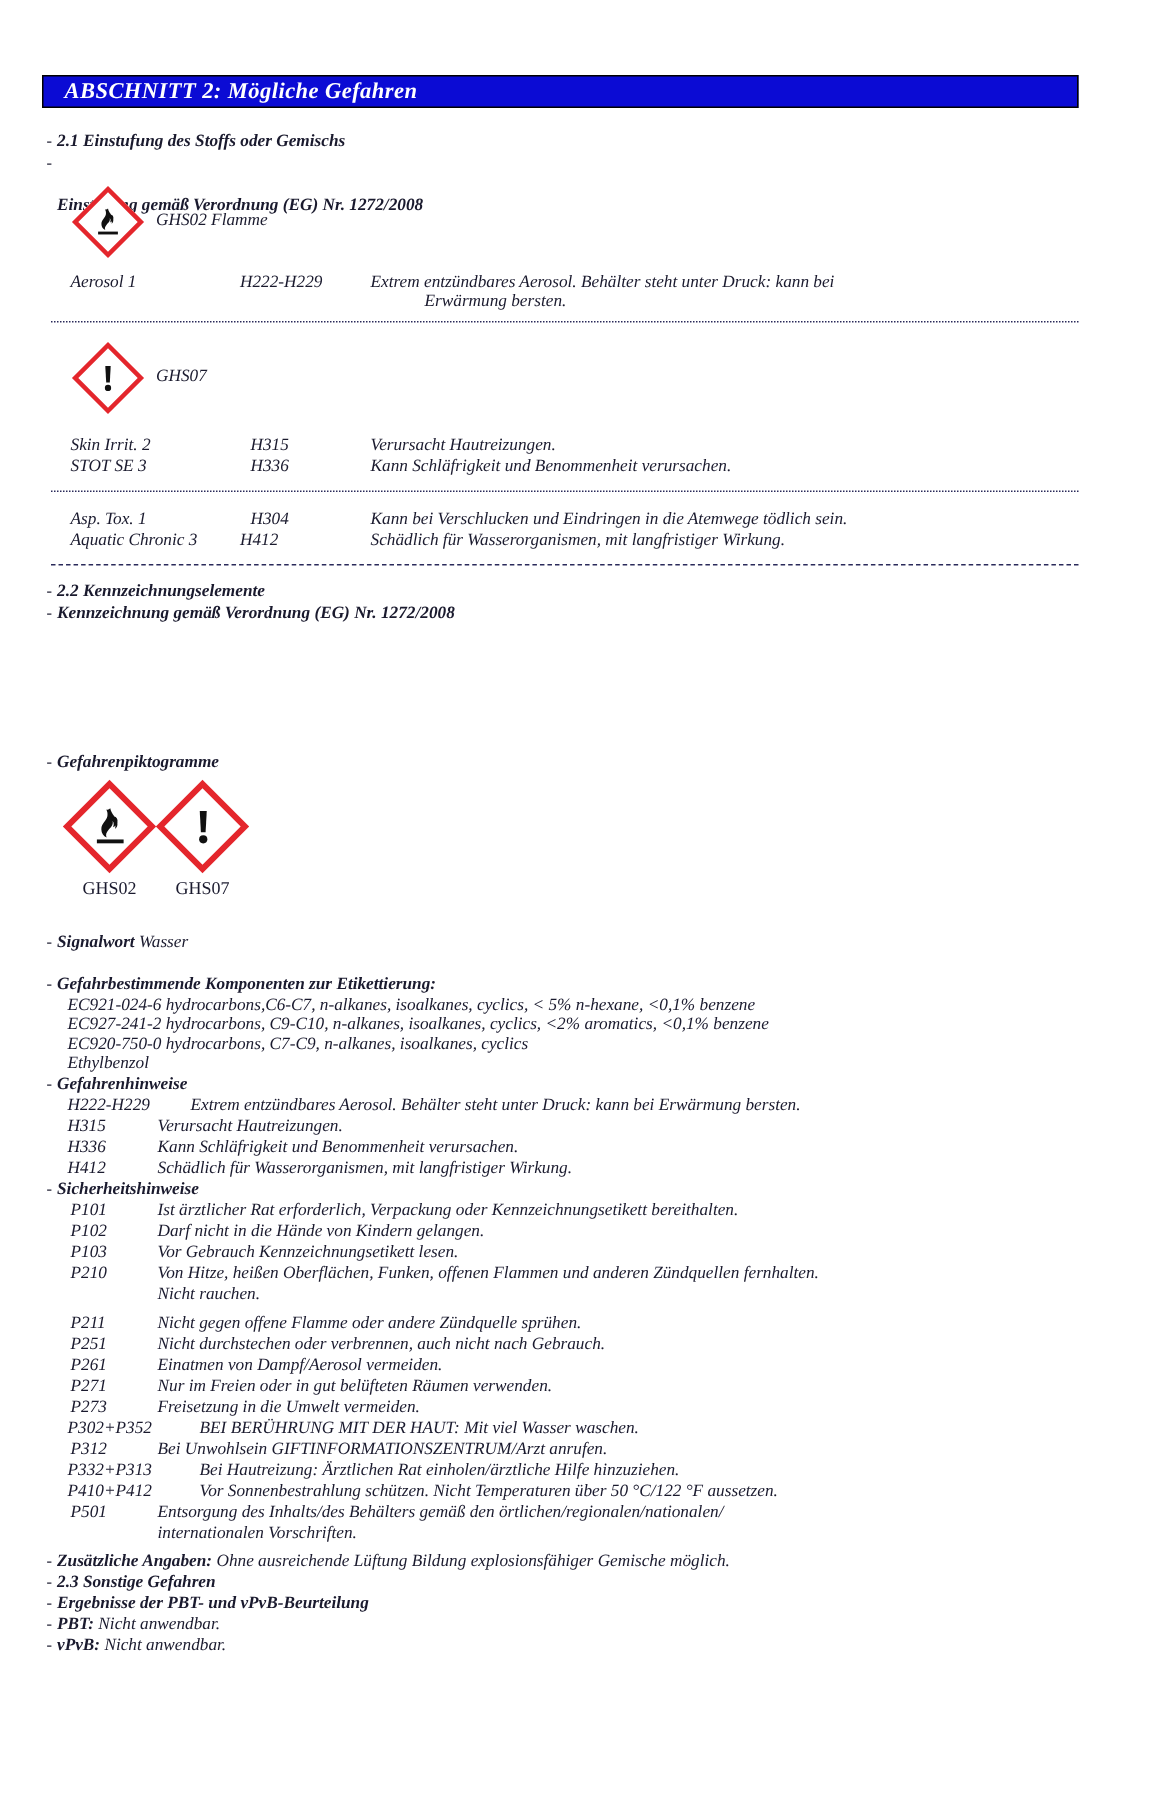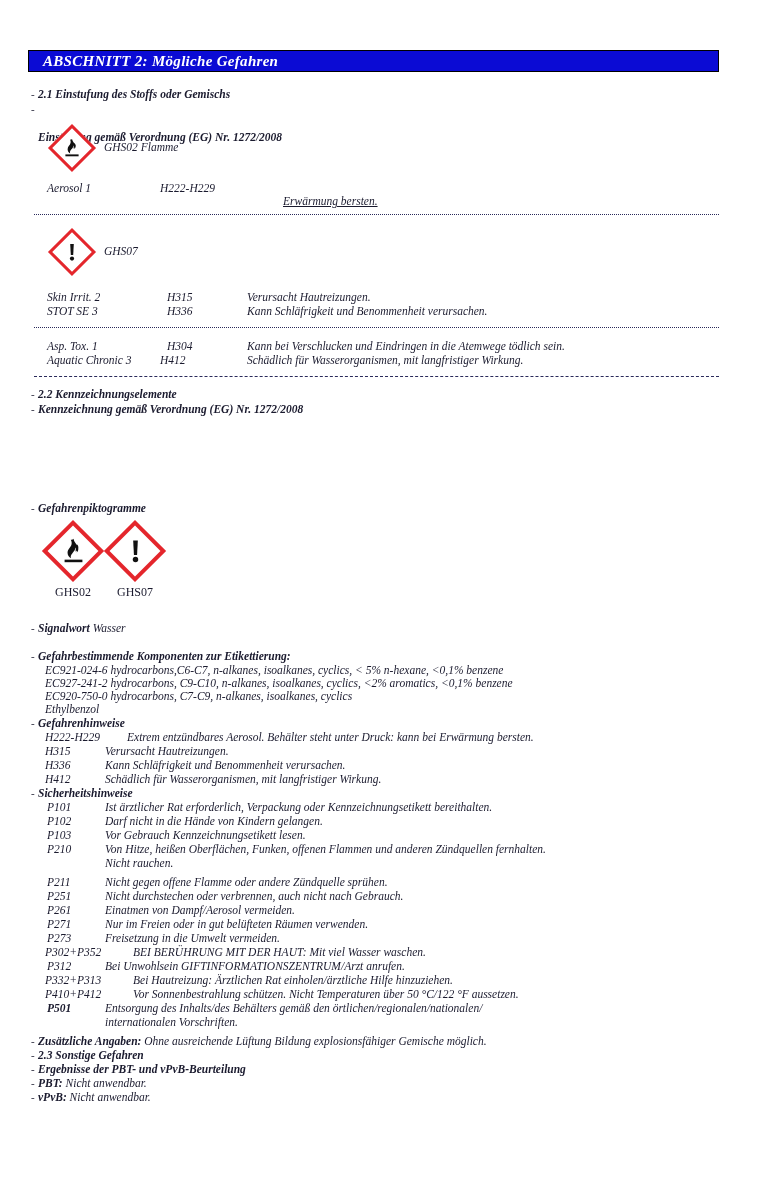--- a/index.html
+++ b/index.html
@@ -248,22 +248,23 @@
                  C13.6 7.4 13.2 6.8 12.6 6.2 C12.2 6.6 11.4 6.8 10.4 6.5 Z" fill="#111111"></path>
         <rect x="3.4" y="17.4" width="13.2" height="1.9" fill="#111111"></rect>
       </svg>
     </div>
   </div>
   <span class="picto-name" style="left:104px; top:141px;">GHS02 Flamme</span>
 
   <div class="cls-row" style="top:182px;">
     <span class="cls-cat">Aerosol 1</span>
     <span class="cls-code wide">H222-H229</span>
-  </div>
-  <span class="cls-desc-cont" style="top:195px;text-decoration:underline;">Erwärmung bersten.</span>
+    <span class="cls-desc">Extrem entzündbares Aerosol. Behälter steht unter Druck: kann bei</span>
+  </div>
+  <span class="cls-desc-cont" style="top:195px;">Erwärmung bersten.</span>
 
   <div class="sep-dotted" style="top:214px;"></div>
 
   <div class="ghs" style="left:48px; top:228px; width:48px; height:48px;">
     <div class="diamond" style="width:34px; height:34px;"></div>
     <div class="glyph">
       <svg width="10" height="22" viewBox="0 0 10 22" aria-hidden="true">
         <path d="M3.2 3 L6.8 3 L6.2 14 L3.8 14 Z" fill="#111111"></path>
         <circle cx="5" cy="17.6" r="2.1" fill="#111111"></circle>
       </svg>
@@ -397,21 +398,21 @@
 
   <span class="st-code" style="top:960px;">P312</span>
   <span class="st-text" style="top:960px;">Bei Unwohlsein GIFTINFORMATIONSZENTRUM/Arzt anrufen.</span>
 
   <span class="st-code long" style="top:974px;">P332+P313</span>
   <span class="st-text after-long" style="top:974px;">Bei Hautreizung: Ärztlichen Rat einholen/ärztliche Hilfe hinzuziehen.</span>
 
   <span class="st-code long" style="top:988px;">P410+P412</span>
   <span class="st-text after-long" style="top:988px;">Vor Sonnenbestrahlung schützen. Nicht Temperaturen über 50 °C/122 °F aussetzen.</span>
 
-  <span class="st-code" style="top:1002px;font-weight:bold;">P501</span>
+  <span class="st-code" style="top:1002px;">P501</span>
   <span class="st-text just" style="top:1002px;">Entsorgung des Inhalts/des Behälters gemäß den örtlichen/regionalen/nationalen/</span>
   <span class="st-text cont" style="top:1016px;">internationalen Vorschriften.</span>
 
   <span class="bullet" style="top:1035px;">-</span>
   <span class="hdr" style="top:1035px;"><span>Zusätzliche Angaben:</span> <span class="hdr-inline-val">Ohne ausreichende Lüftung Bildung explosionsfähiger Gemische möglich.</span></span>
 
   <span class="bullet" style="top:1049px;">-</span>
   <span class="hdr" style="top:1049px;">2.3 Sonstige Gefahren</span>
 
   <span class="bullet" style="top:1063px;">-</span>

